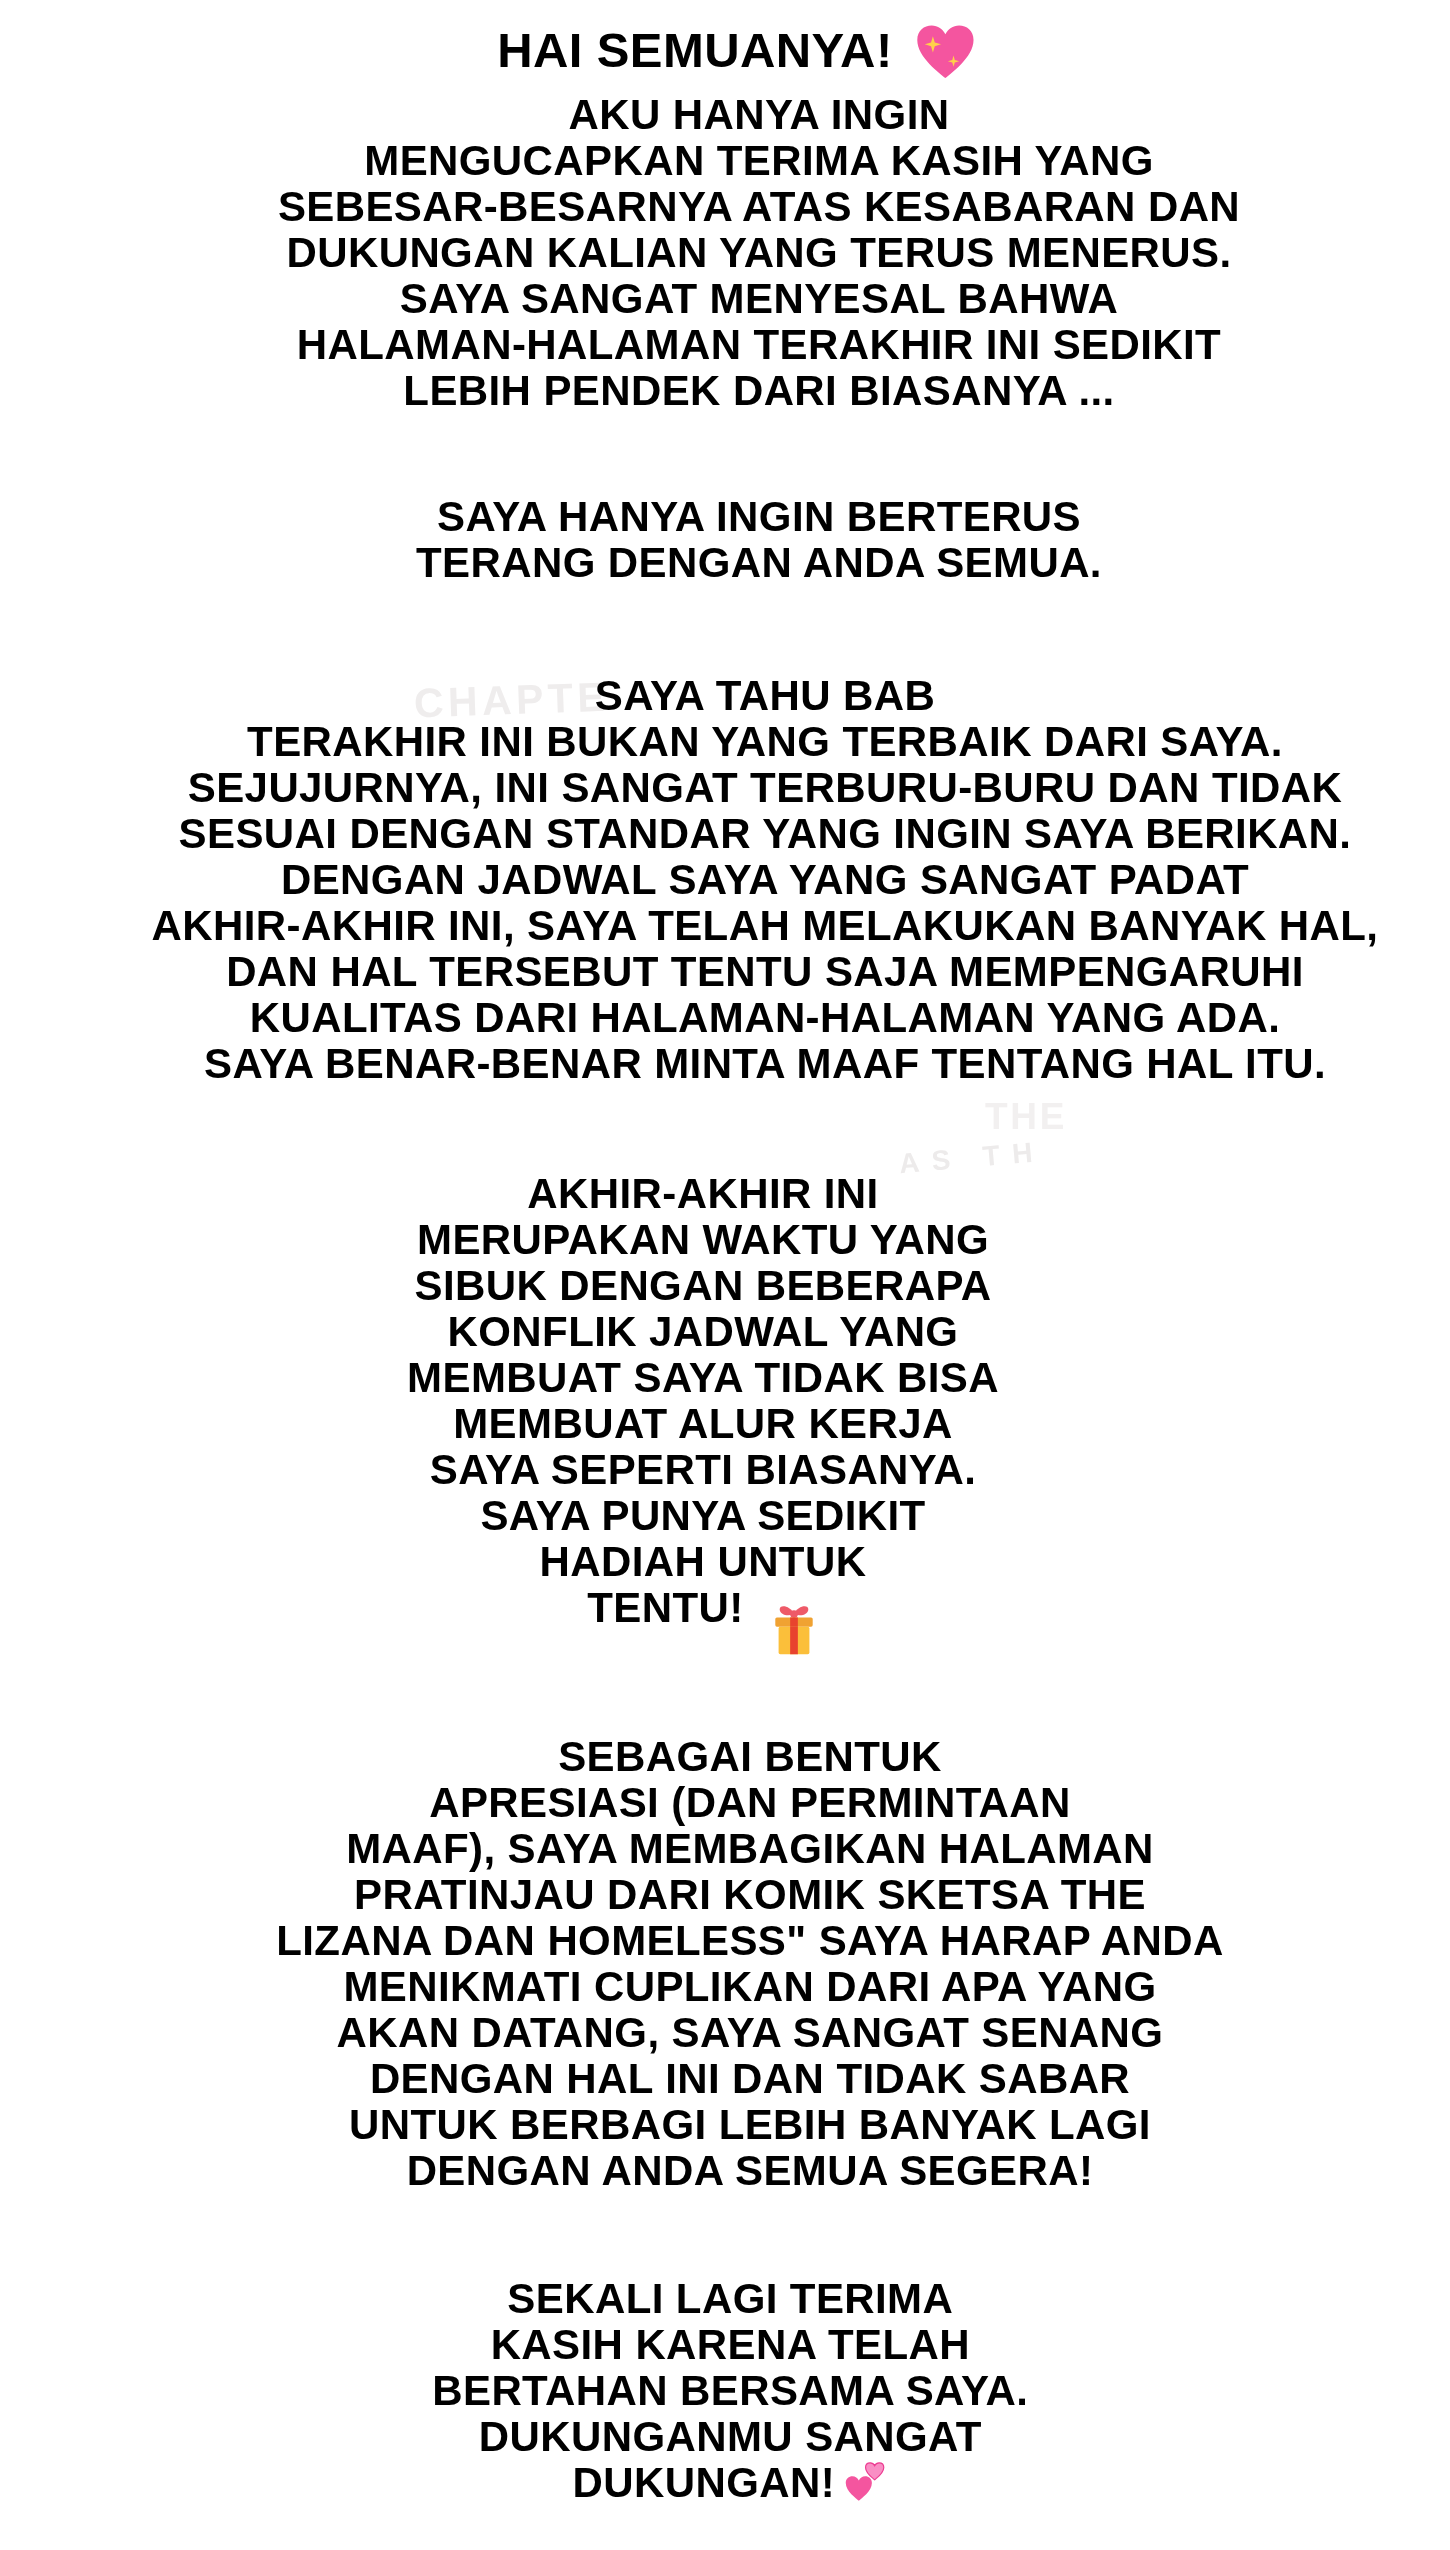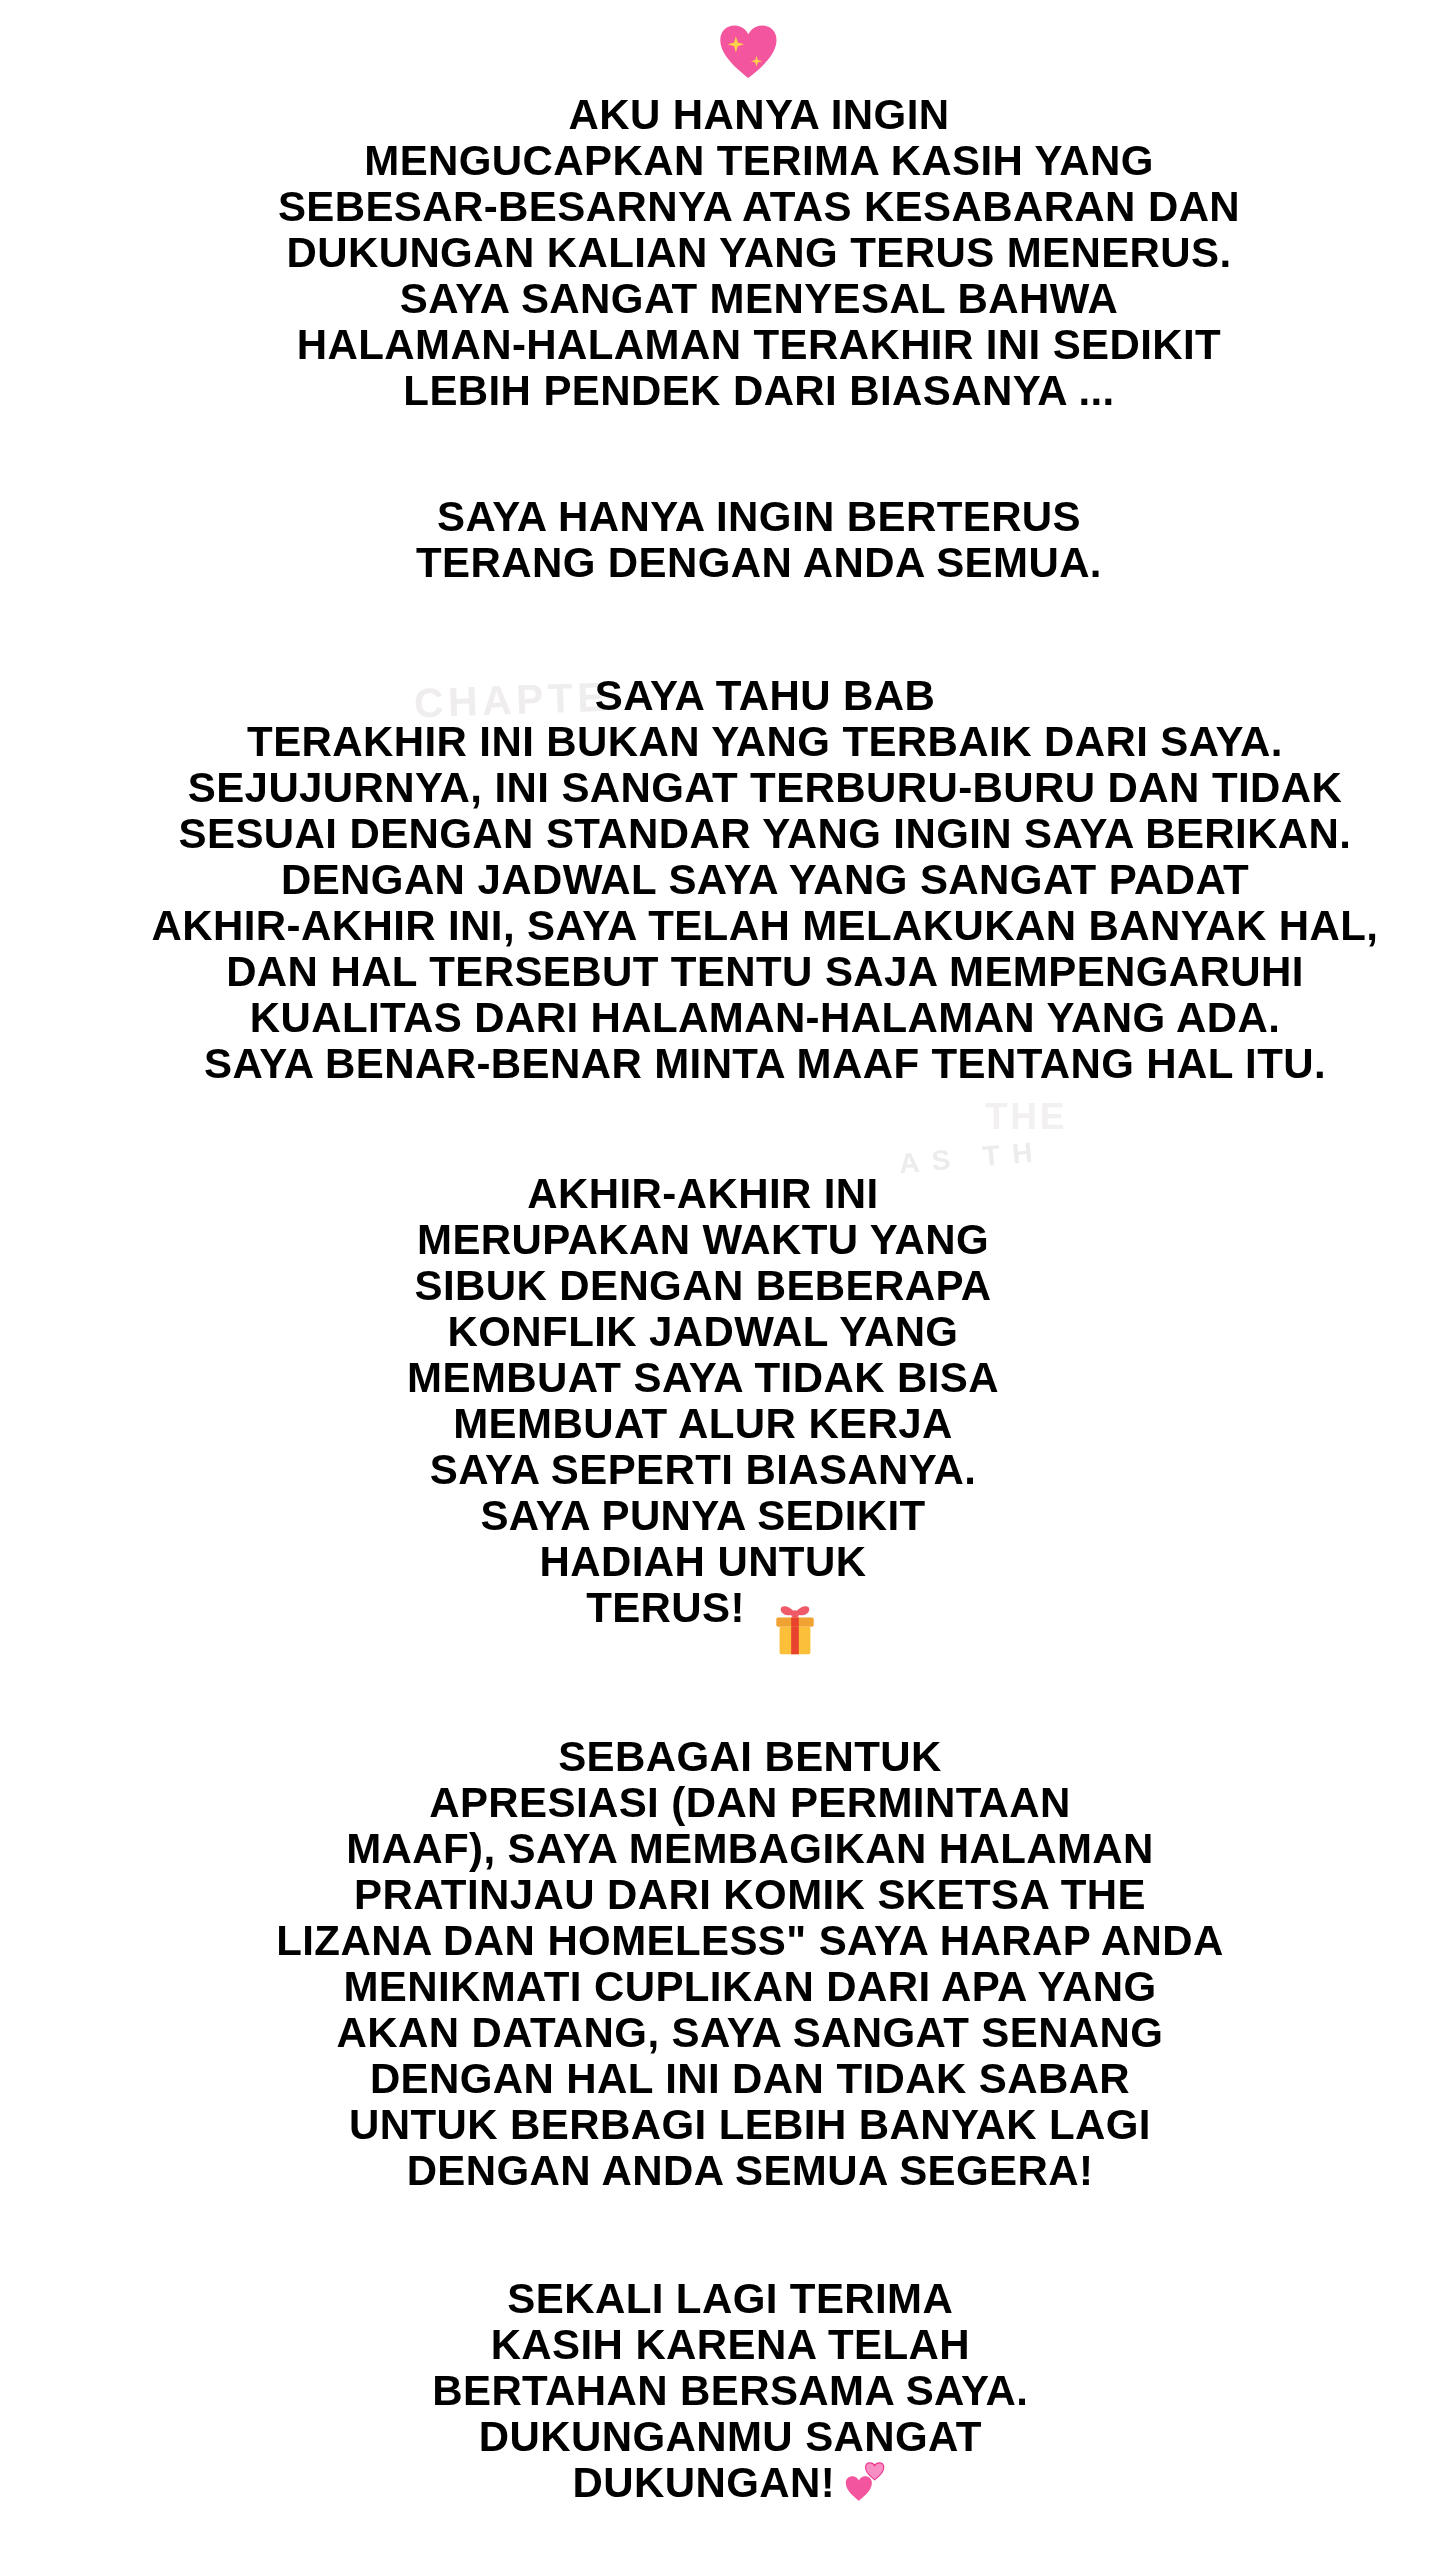--- a/index.html
+++ b/index.html
@@ -64,21 +64,21 @@
 <body>
 
 <div class="page">
 
   <span class="ghost ghost-chapte">CHAPTE</span>
   <span class="ghost ghost-the">THE</span>
   <span class="ghost ghost-fragment">AS TH</span>
 
   <div class="para title">
     <div class="line">
-      <svg class="emoji emoji-sparkling-heart" viewBox="0 0 100 96" xmlns="http://www.w3.org/2000/svg">
+      <span>HAI SEMUANYA!</span><svg class="emoji emoji-sparkling-heart" viewBox="0 0 100 96" xmlns="http://www.w3.org/2000/svg">
         <path d="M50 88 C42 81 5 55 5 27 C5 12 16 4 28 4 C38 4 46 10 50 18 C54 10 62 4 72 4 C84 4 95 12 95 27 C95 55 58 81 50 88 Z" fill="#f4559f"></path>
         <path d="M30 21 L33 31 L43 34 L33 37 L30 47 L27 37 L17 34 L27 31 Z" fill="#ffd04a"></path>
         <path d="M63 52 L65 59 L72 61 L65 63 L63 70 L61 63 L54 61 L61 59 Z" fill="#ffd04a"></path>
       </svg>
     </div>
   </div>
 
   <div class="para p-thanks">
       <div class="line">AKU HANYA INGIN</div>
       <div class="line">MENGUCAPKAN TERIMA KASIH YANG</div>
@@ -112,21 +112,21 @@
         <div class="line">MERUPAKAN WAKTU YANG</div>
         <div class="line">SIBUK DENGAN BEBERAPA</div>
         <div class="line">KONFLIK JADWAL YANG</div>
         <div class="line">MEMBUAT SAYA TIDAK BISA</div>
         <div class="line">MEMBUAT ALUR KERJA</div>
         <div class="line">SAYA SEPERTI BIASANYA.</div>
         <div class="line">SAYA PUNYA SEDIKIT</div>
         <div class="line">HADIAH UNTUK</div>
       </div>
     <div class="line">
-      <span>TERUS!</span><svg class="emoji emoji-gift" viewBox="0 0 90 100" xmlns="http://www.w3.org/2000/svg">
+      <span>TENTU!</span><svg class="emoji emoji-gift" viewBox="0 0 90 100" xmlns="http://www.w3.org/2000/svg">
         <path d="M45 22 C38 6 18 4 19 14 C20 23 33 27 45 22 Z" fill="#ee5a68"></path>
         <path d="M45 22 C52 6 72 4 71 14 C70 23 57 27 45 22 Z" fill="#ee5a68"></path>
         <circle cx="45" cy="22" r="7" fill="#ee5a68"></circle>
         <rect x="11" y="28" width="68" height="17" rx="3" fill="#f0a232"></rect>
         <rect x="17" y="45" width="56" height="50" rx="3" fill="#fbbf3a"></rect>
         <rect x="38" y="28" width="14" height="17" fill="#e8432e"></rect>
         <rect x="38" y="45" width="14" height="50" fill="#e8432e"></rect>
       </svg>
     </div>
   </div>

